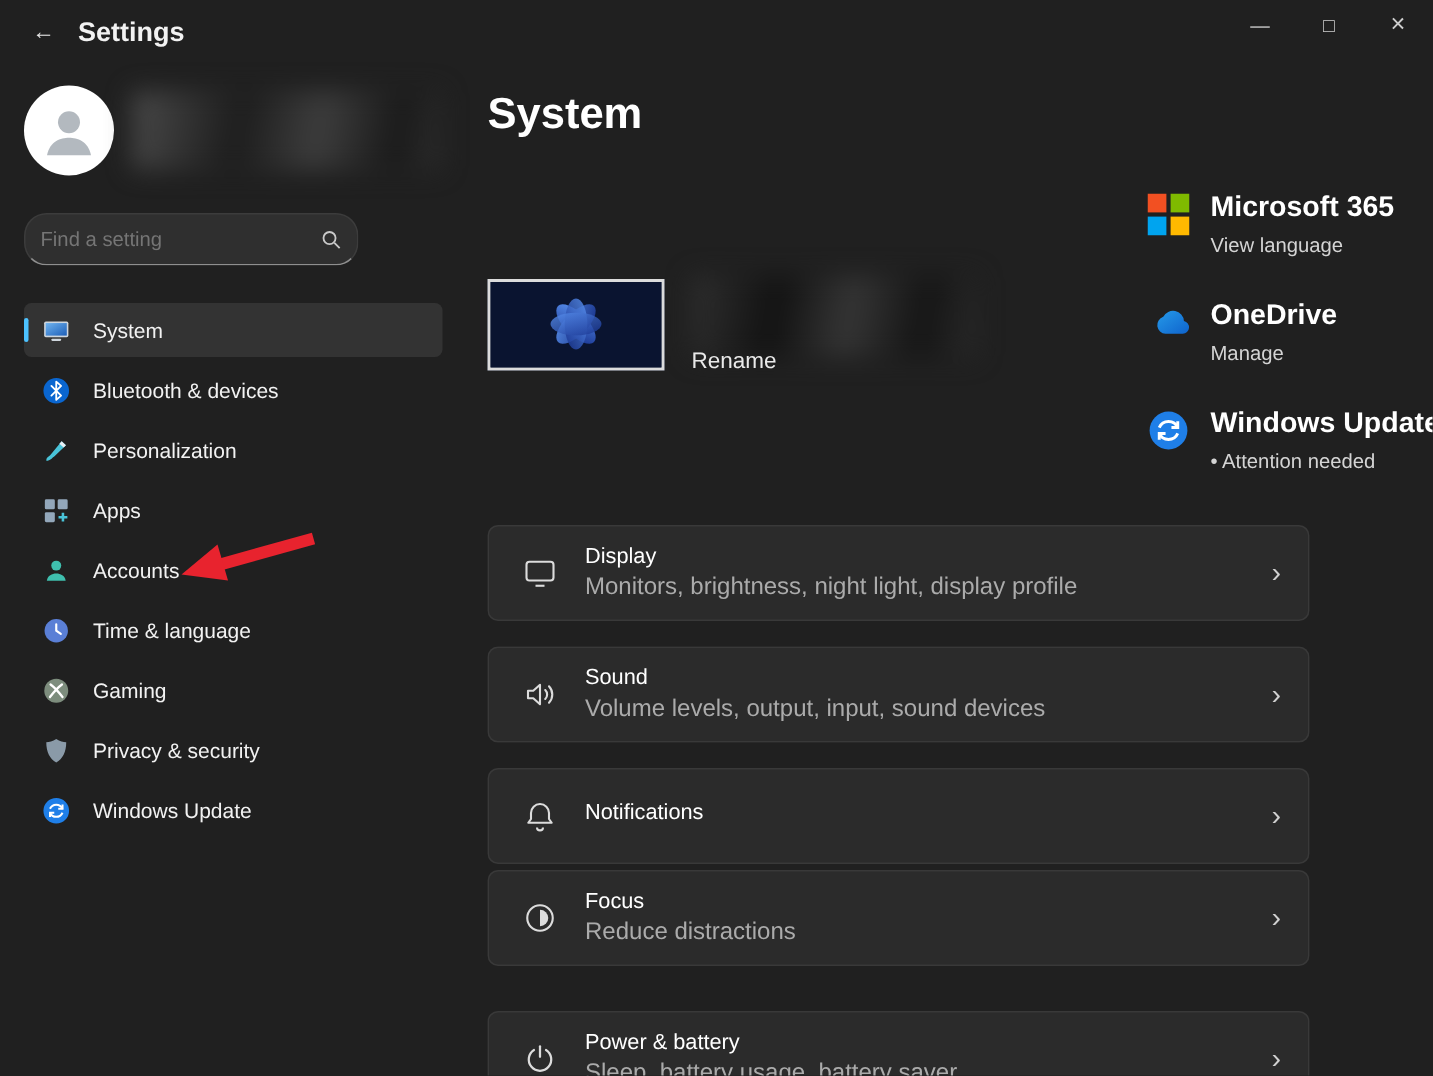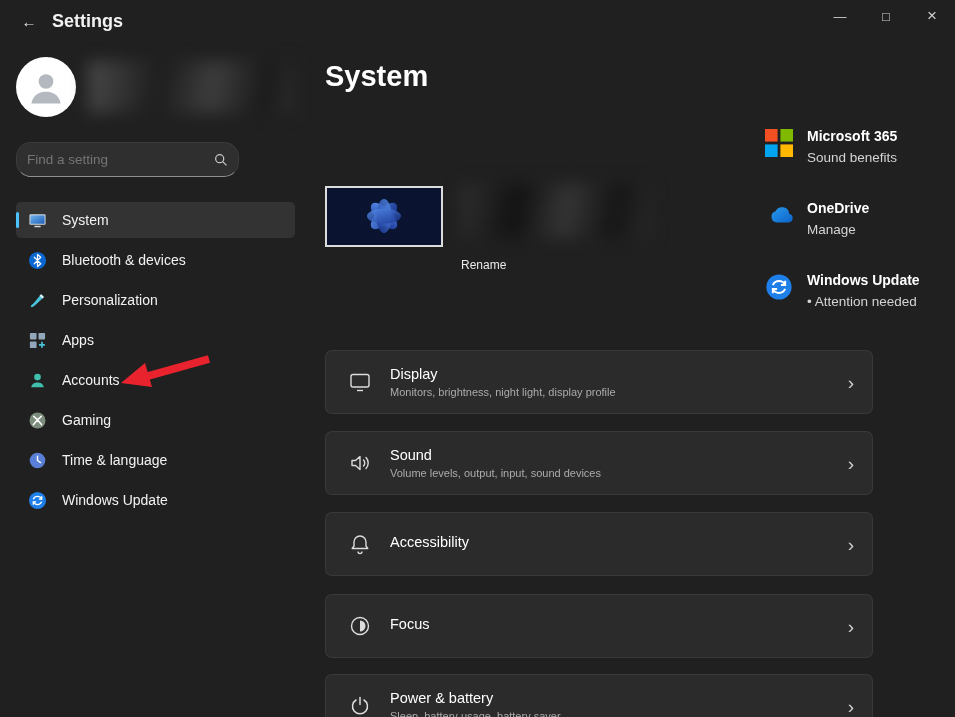--- a/index.html
+++ b/index.html
@@ -36,33 +36,33 @@
   .accent-pill { position:absolute; left:0; top:10px; width:3px; height:16px; border-radius:2px; background:#4cc2ff; }
   .nav-ic { width:19px; height:19px; flex:none; display:flex; }
   .nav-ic svg { width:100%; height:100%; }
   
   .page-title { position:absolute; left:325px; top:60px; font-size:29px; font-weight:600; color:#ffffff; }
   .device-thumb { position:absolute; left:325px; top:186px; width:118px; height:61px;
     border:2px solid #dcdcdc; background:#0a1430; }
   .device-name-blur { position:absolute; left:461px; top:184px; width:190px; height:54px;
     border-radius:4px; filter:blur(8px);
     background:linear-gradient(100deg,#303030 0%,#121212 30%,#353535 55%,#151515 80%,#2a2a2a 100%); }
-  .rename { position:absolute; left:461px; top:258px; font-size:12px; color:#e9e9e9; cursor:pointer; }
+  .rename { position:absolute; left:461px; top:232px; font-size:15px; color:#e9e9e9; cursor:pointer; }
   .ql-item { position:absolute; left:765px; width:195px; display:flex; gap:12px; cursor:pointer; }
   .ql-icon { width:30px; height:30px; flex:none; display:flex; align-items:center; }
-  .ql-title { font-size:14px; font-weight:700; color:#ffffff; margin-bottom:6px; white-space:nowrap; }
+  .ql-title { font-size:19px; font-weight:700; color:#ffffff; margin-bottom:6px; white-space:nowrap; }
   .ql-sub { font-size:13.5px; color:#d4d4d4; white-space:nowrap; }
   .card { position:absolute; left:325px; width:548px; height:64px;
     background:#2b2b2b; border:1px solid rgba(255,255,255,0.065); border-radius:7px;
     display:flex; align-items:center; padding:0 18px 0 16px; gap:18px; cursor:pointer; }
   .card-icon { width:24px; height:24px; flex:none; margin-left:6px; display:flex; }
   .card-icon svg { width:100%; height:100%; }
   .card-text { flex:1; min-width:0; }
   .card-title { font-size:14.5px; color:#ffffff; margin-bottom:4px; }
-  .card-sub { font-size:11px; color:#ababab; }
+  .card-sub { font-size:16px; color:#ababab; }
   .chevron { color:#d0d0d0; font-size:19px; line-height:1; }
   .annotation-arrow { position:absolute; left:116px; top:350px; z-index:50; pointer-events:none; }
 </style>
 </head>
 <body>
 
 <div class="titlebar">
   <div class="back-btn">←</div>
   <div class="app-title">Settings</div>
   <div class="win-controls">
@@ -147,38 +147,46 @@
         <circle cx="10" cy="6.4" r="3.5" fill="#3fbfae"></circle>
         <path d="M3.4 17 C4 13.4 7 12 10 12 C13 12 16 13.4 16.6 17 Z" fill="#3fbfae"></path>
         </svg>
     </span>
     <span>Accounts</span>
   </div>
 
   <div class="nav-item">
     <span class="nav-ic">
       <svg viewBox="0 0 20 20">
+          <circle cx="10" cy="10" r="8.2" fill="#5a7fd6"></circle>
+        <path d="M10 5.4 V10 L13.2 12.2" stroke="#fff" stroke-width="1.5" fill="none" stroke-linecap="round"></path>
+        </svg>
+    </span>
+    <span>Time &amp; language</span>
+  </div>
+
+  <div class="nav-item">
+    <span class="nav-ic">
+      <svg viewBox="0 0 20 20">
           <circle cx="10" cy="10" r="8.4" fill="#7d8d7d"></circle>
         <path d="M6 5.6 C8.2 7.2 11.8 11 14.4 14.4 M14 5.6 C11.8 7.2 8.2 11 5.6 14.4" stroke="#fff" stroke-width="1.6" fill="none" stroke-linecap="round"></path>
         </svg>
     </span>
     <span>Gaming</span>
   </div>
 
-  <div class="nav-item">
-    <span class="nav-ic">
-      <svg viewBox="0 0 20 20">
-          <circle cx="10" cy="10" r="8.2" fill="#5a7fd6"></circle>
-        <path d="M10 5.4 V10 L13.2 12.2" stroke="#fff" stroke-width="1.5" fill="none" stroke-linecap="round"></path>
-        </svg>
-    </span>
-    <span>Time &amp; language</span>
-  </div>
-
-
+
+  <div class="nav-item">
+    <span class="nav-ic">
+      <svg viewBox="0 0 20 20">
+        <path d="M10 1.8 C12.5 3.4 15 4 17 4 C17 11 14.5 15.6 10 18.2 C5.5 15.6 3 11 3 4 C5 4 7.5 3.4 10 1.8 Z" fill="#8a9aa8"></path>
+        </svg>
+    </span>
+    <span>Privacy &amp; security</span>
+  </div>
 
   <div class="nav-item">
     <span class="nav-ic">
       <svg viewBox="0 0 20 20">
           <circle cx="10" cy="10" r="9" fill="#1f7fe8"></circle>
         <path d="M5.6 8.6 A4.8 4.8 0 0 1 14.4 8.6 M14.4 11.4 A4.8 4.8 0 0 1 5.6 11.4" stroke="#fff" stroke-width="1.4" fill="none"></path>
         <path d="M14.4 5.6 V8.6 H11.4 M5.6 14.4 V11.4 H8.6" stroke="#fff" stroke-width="1.4" fill="none"></path>
         </svg>
     </span>
     <span>Windows Update</span>
@@ -212,21 +220,21 @@
   <span class="ql-icon">
     <svg width="28" height="28" viewBox="0 0 30 30">
       <rect width="13.5" height="13.5" fill="#f25022"></rect>
         <rect x="16.5" width="13.5" height="13.5" fill="#7fba00"></rect>
       <rect y="16.5" width="13.5" height="13.5" fill="#00a4ef"></rect>
         <rect x="16.5" y="16.5" width="13.5" height="13.5" fill="#ffb900"></rect>
       </svg>
   </span>
   <span>
     <div class="ql-title">Microsoft 365</div>
-    <div class="ql-sub">Sound benefits</div>
+    <div class="ql-sub">View language</div>
   </span>
 </div>
 
 <div class="ql-item" style="top:200px">
   <span class="ql-icon">
     <svg width="30" height="20" viewBox="0 0 30 20">
       <defs>
           <linearGradient id="g-od" x1="0" y1="0" x2="1" y2="1">
         <stop offset="0" stop-color="#259ae9"></stop>
             <stop offset="1" stop-color="#0f63cc"></stop>
@@ -284,34 +292,35 @@
 </div>
 
 <div class="card" style="top:512px">
   <span class="card-icon">
     <svg viewBox="0 0 24 24" fill="none" stroke="#dcdcdc" stroke-width="1.4">
       <path d="M12 4 a6 6 0 0 1 6 6 v4 l1.8 2.5 H4.2 L6 14 v-4 a6 6 0 0 1 6-6 Z" stroke-linejoin="round"></path>
       <path d="M10 19.6 a2 2 0 0 0 4 0"></path>
       </svg>
   </span>
   <span class="card-text">
-    <div class="card-title">Accessibility</div>
-  </span>
-  <span class="chevron">›</span>
-</div>
-
-<div class="card" style="top:594px">
+    <div class="card-title">Notifications</div>
+  </span>
+  <span class="chevron">›</span>
+</div>
+
+<div class="card" style="top:580px">
   <span class="card-icon">
     <svg viewBox="0 0 24 24">
       <circle cx="12" cy="12" r="8.5" fill="none" stroke="#dcdcdc" stroke-width="1.4"></circle>
       <path d="M12 6.5 a5.5 5.5 0 0 1 0 11 Z" fill="#dcdcdc"></path>
       </svg>
   </span>
   <span class="card-text">
     <div class="card-title">Focus</div>
+    <div class="card-sub">Reduce distractions</div>
   </span>
   <span class="chevron">›</span>
 </div>
 
 <div class="card" style="top:674px">
   <span class="card-icon">
     <svg viewBox="0 0 24 24" fill="none" stroke="#dcdcdc" stroke-width="1.5">
       <path d="M12 3.5 v7" stroke-linecap="round"></path>
       <path d="M8 6 a7.5 7.5 0 1 0 8 0" stroke-linecap="round"></path>
       </svg>

